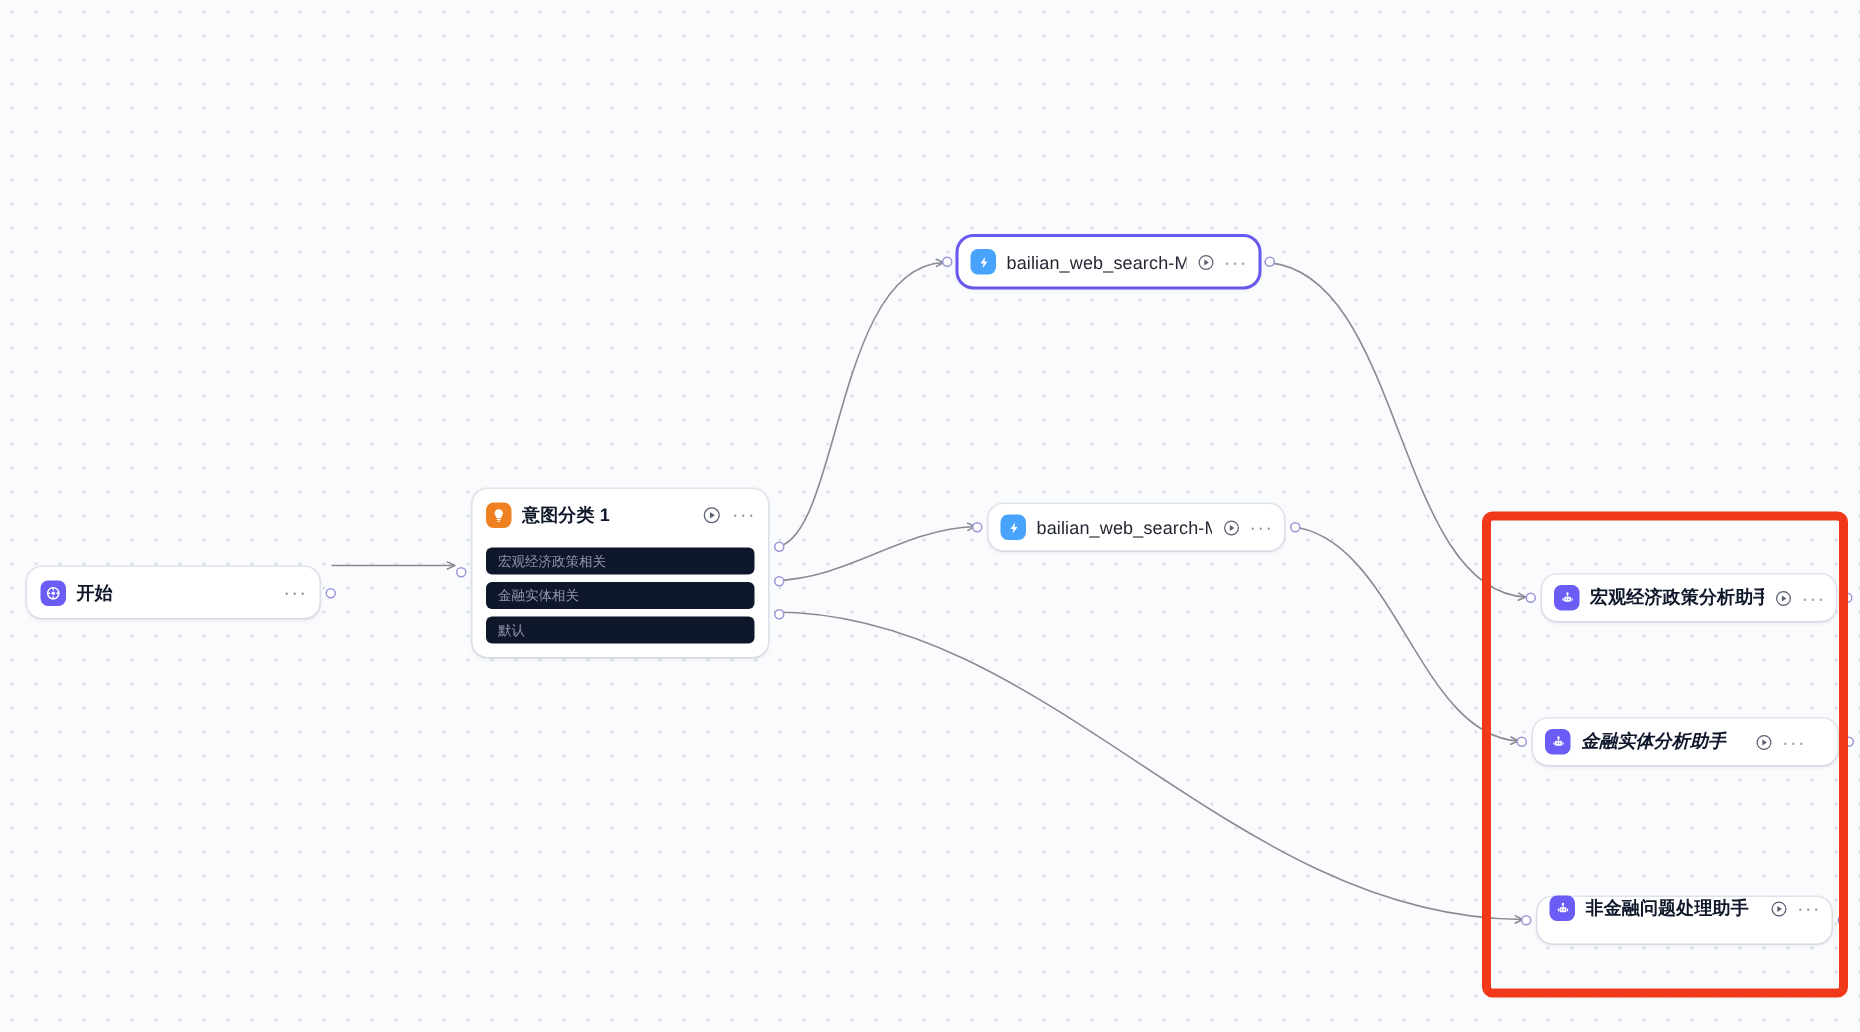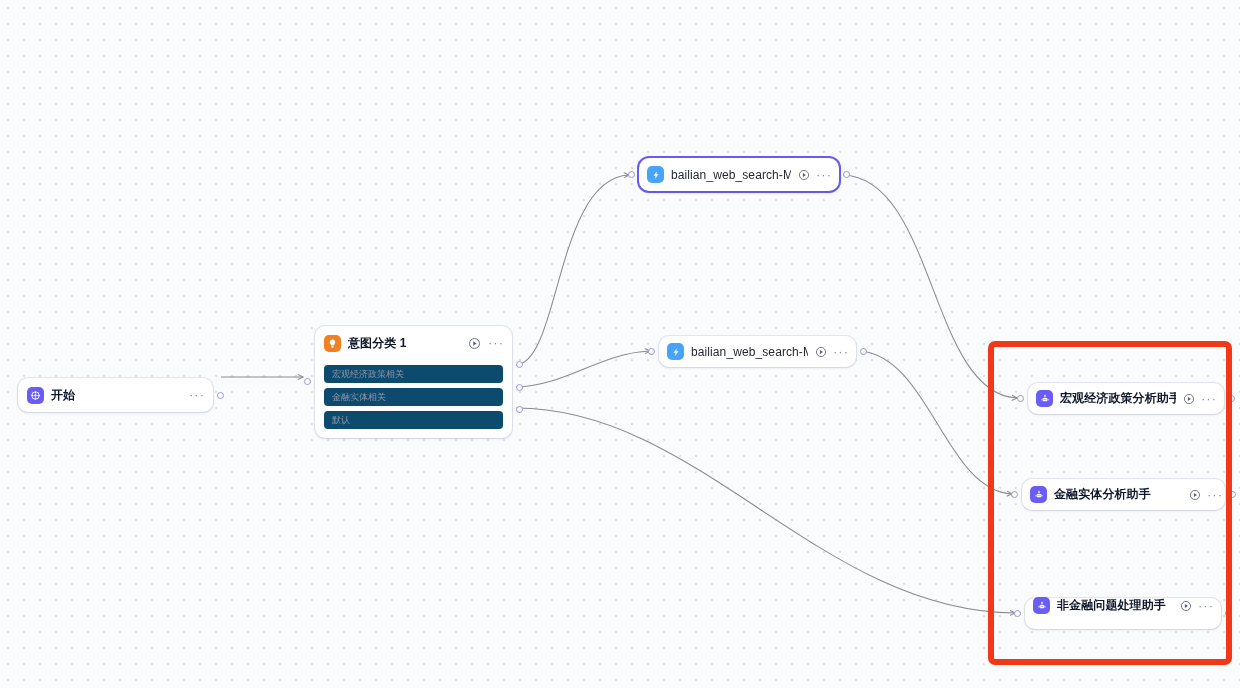--- a/index.html
+++ b/index.html
@@ -97,21 +97,21 @@
     cursor: pointer;
     height: 13px;
     display: flex;
     align-items: center;
   }
 
   
   .branches { padding: 0 9px 9px; }
   .branch {
     height: 18px;
-    background: #0c4a6e;
+    background: #0f172a;
     border-radius: 4px;
     display: flex;
     align-items: center;
     padding: 0 8px;
     margin-top: 5px;
     box-sizing: border-box;
   }
   .branch-label {
     font-size: 9px;
     color: #9296ab;
@@ -287,21 +287,21 @@
           </svg>
         </span>
         <span class="ic-dots">···</span>
       </span>
     </div>
     <span class="port" style="left:-11px; top:50%; margin-top:-3.5px;"></span>
     <span class="port" style="right:-11px; top:50%; margin-top:-3.5px;"></span>
   </div>
 
   <div class="node" style="left:1022px; top:479px; width:203px; height:31px;">
-    <div class="node-head" style="height:31px; padding:0 2px 0 8px;">
+    <div class="node-head" style="height:31px; padding:0 21px 0 8px;font-style:italic;">
       <span class="n-icon" style="background:#6b5cf6;">
         <svg width="10" height="10" viewBox="0 0 16 16">
           <rect x="4.3" y="6.2" width="7.4" height="5.3" rx="1.4" fill="#ffffff"></rect>
           <rect x="7.3" y="3.1" width="1.4" height="2.6" fill="#ffffff"></rect>
           <circle cx="8" cy="2.6" r="1.25" fill="#ffffff"></circle>
           <rect x="2.5" y="7.5" width="1.3" height="3" rx="0.65" fill="#ffffff"></rect>
           <rect x="12.2" y="7.5" width="1.3" height="3" rx="0.65" fill="#ffffff"></rect>
           <rect x="6.0" y="8.0" width="1.2" height="1.5" rx="0.35" fill="#6b5cf6"></rect>
           <rect x="8.8" y="8.0" width="1.2" height="1.5" rx="0.35" fill="#6b5cf6"></rect>
         </svg>

